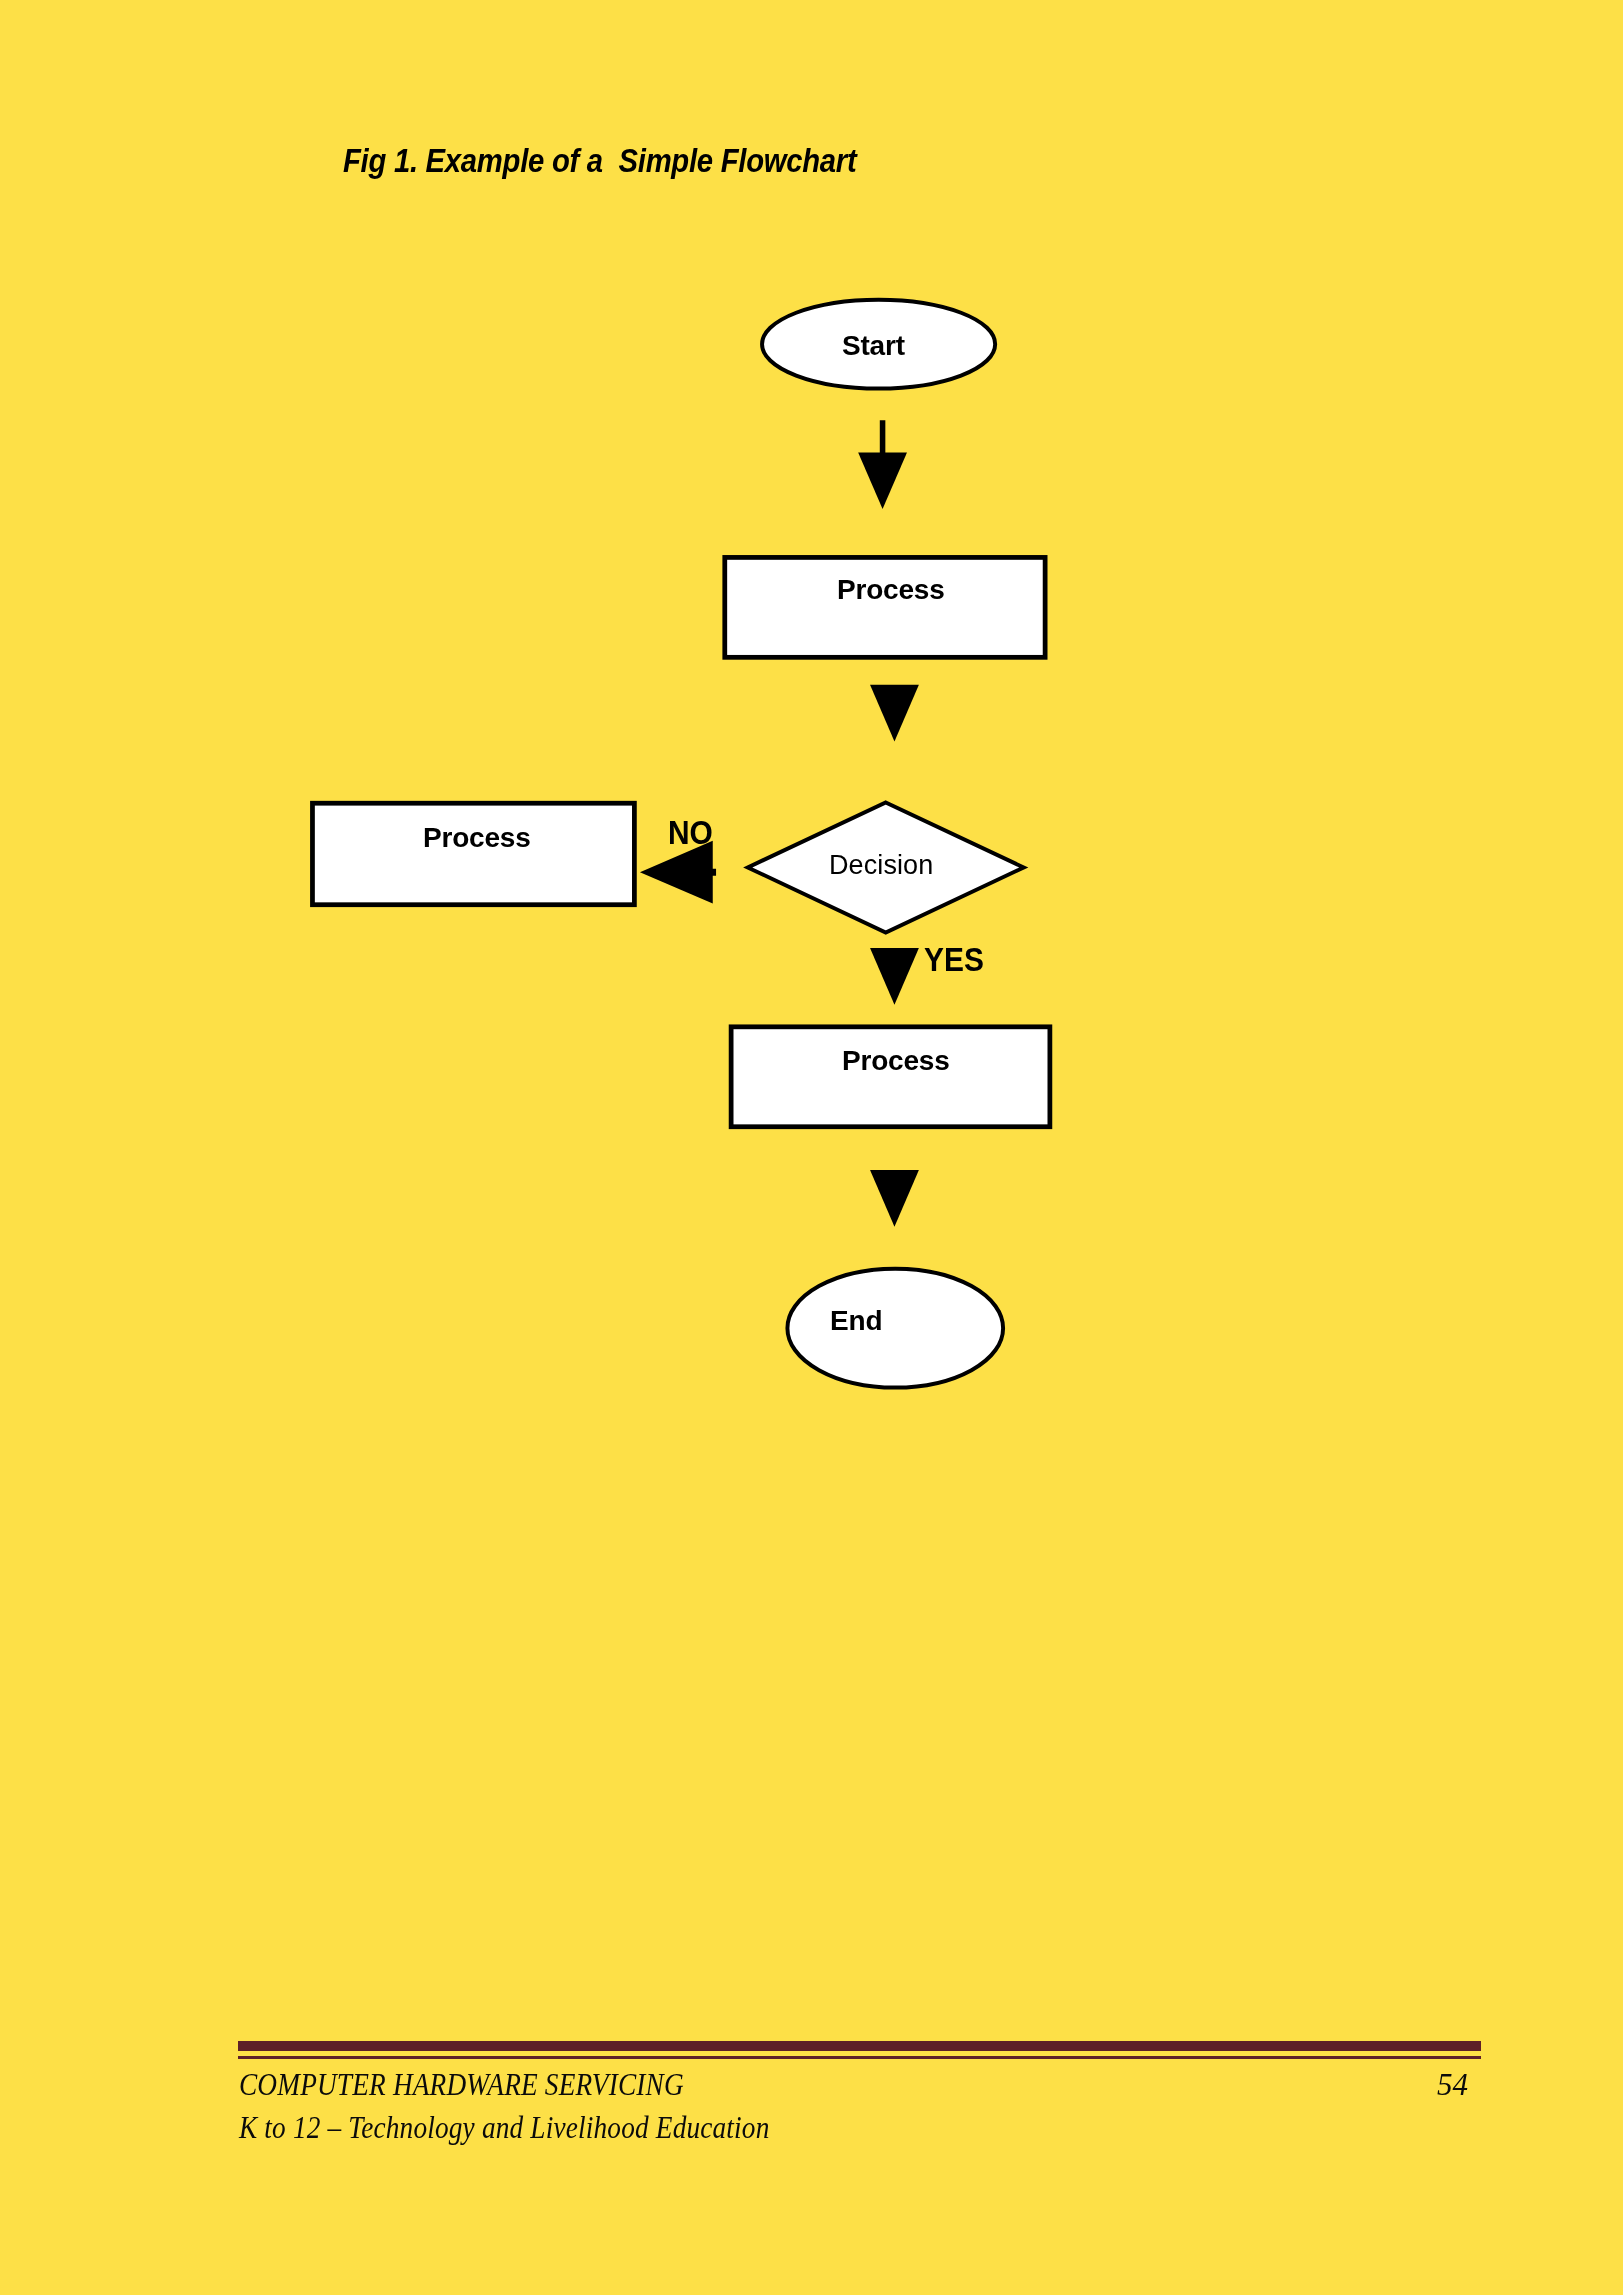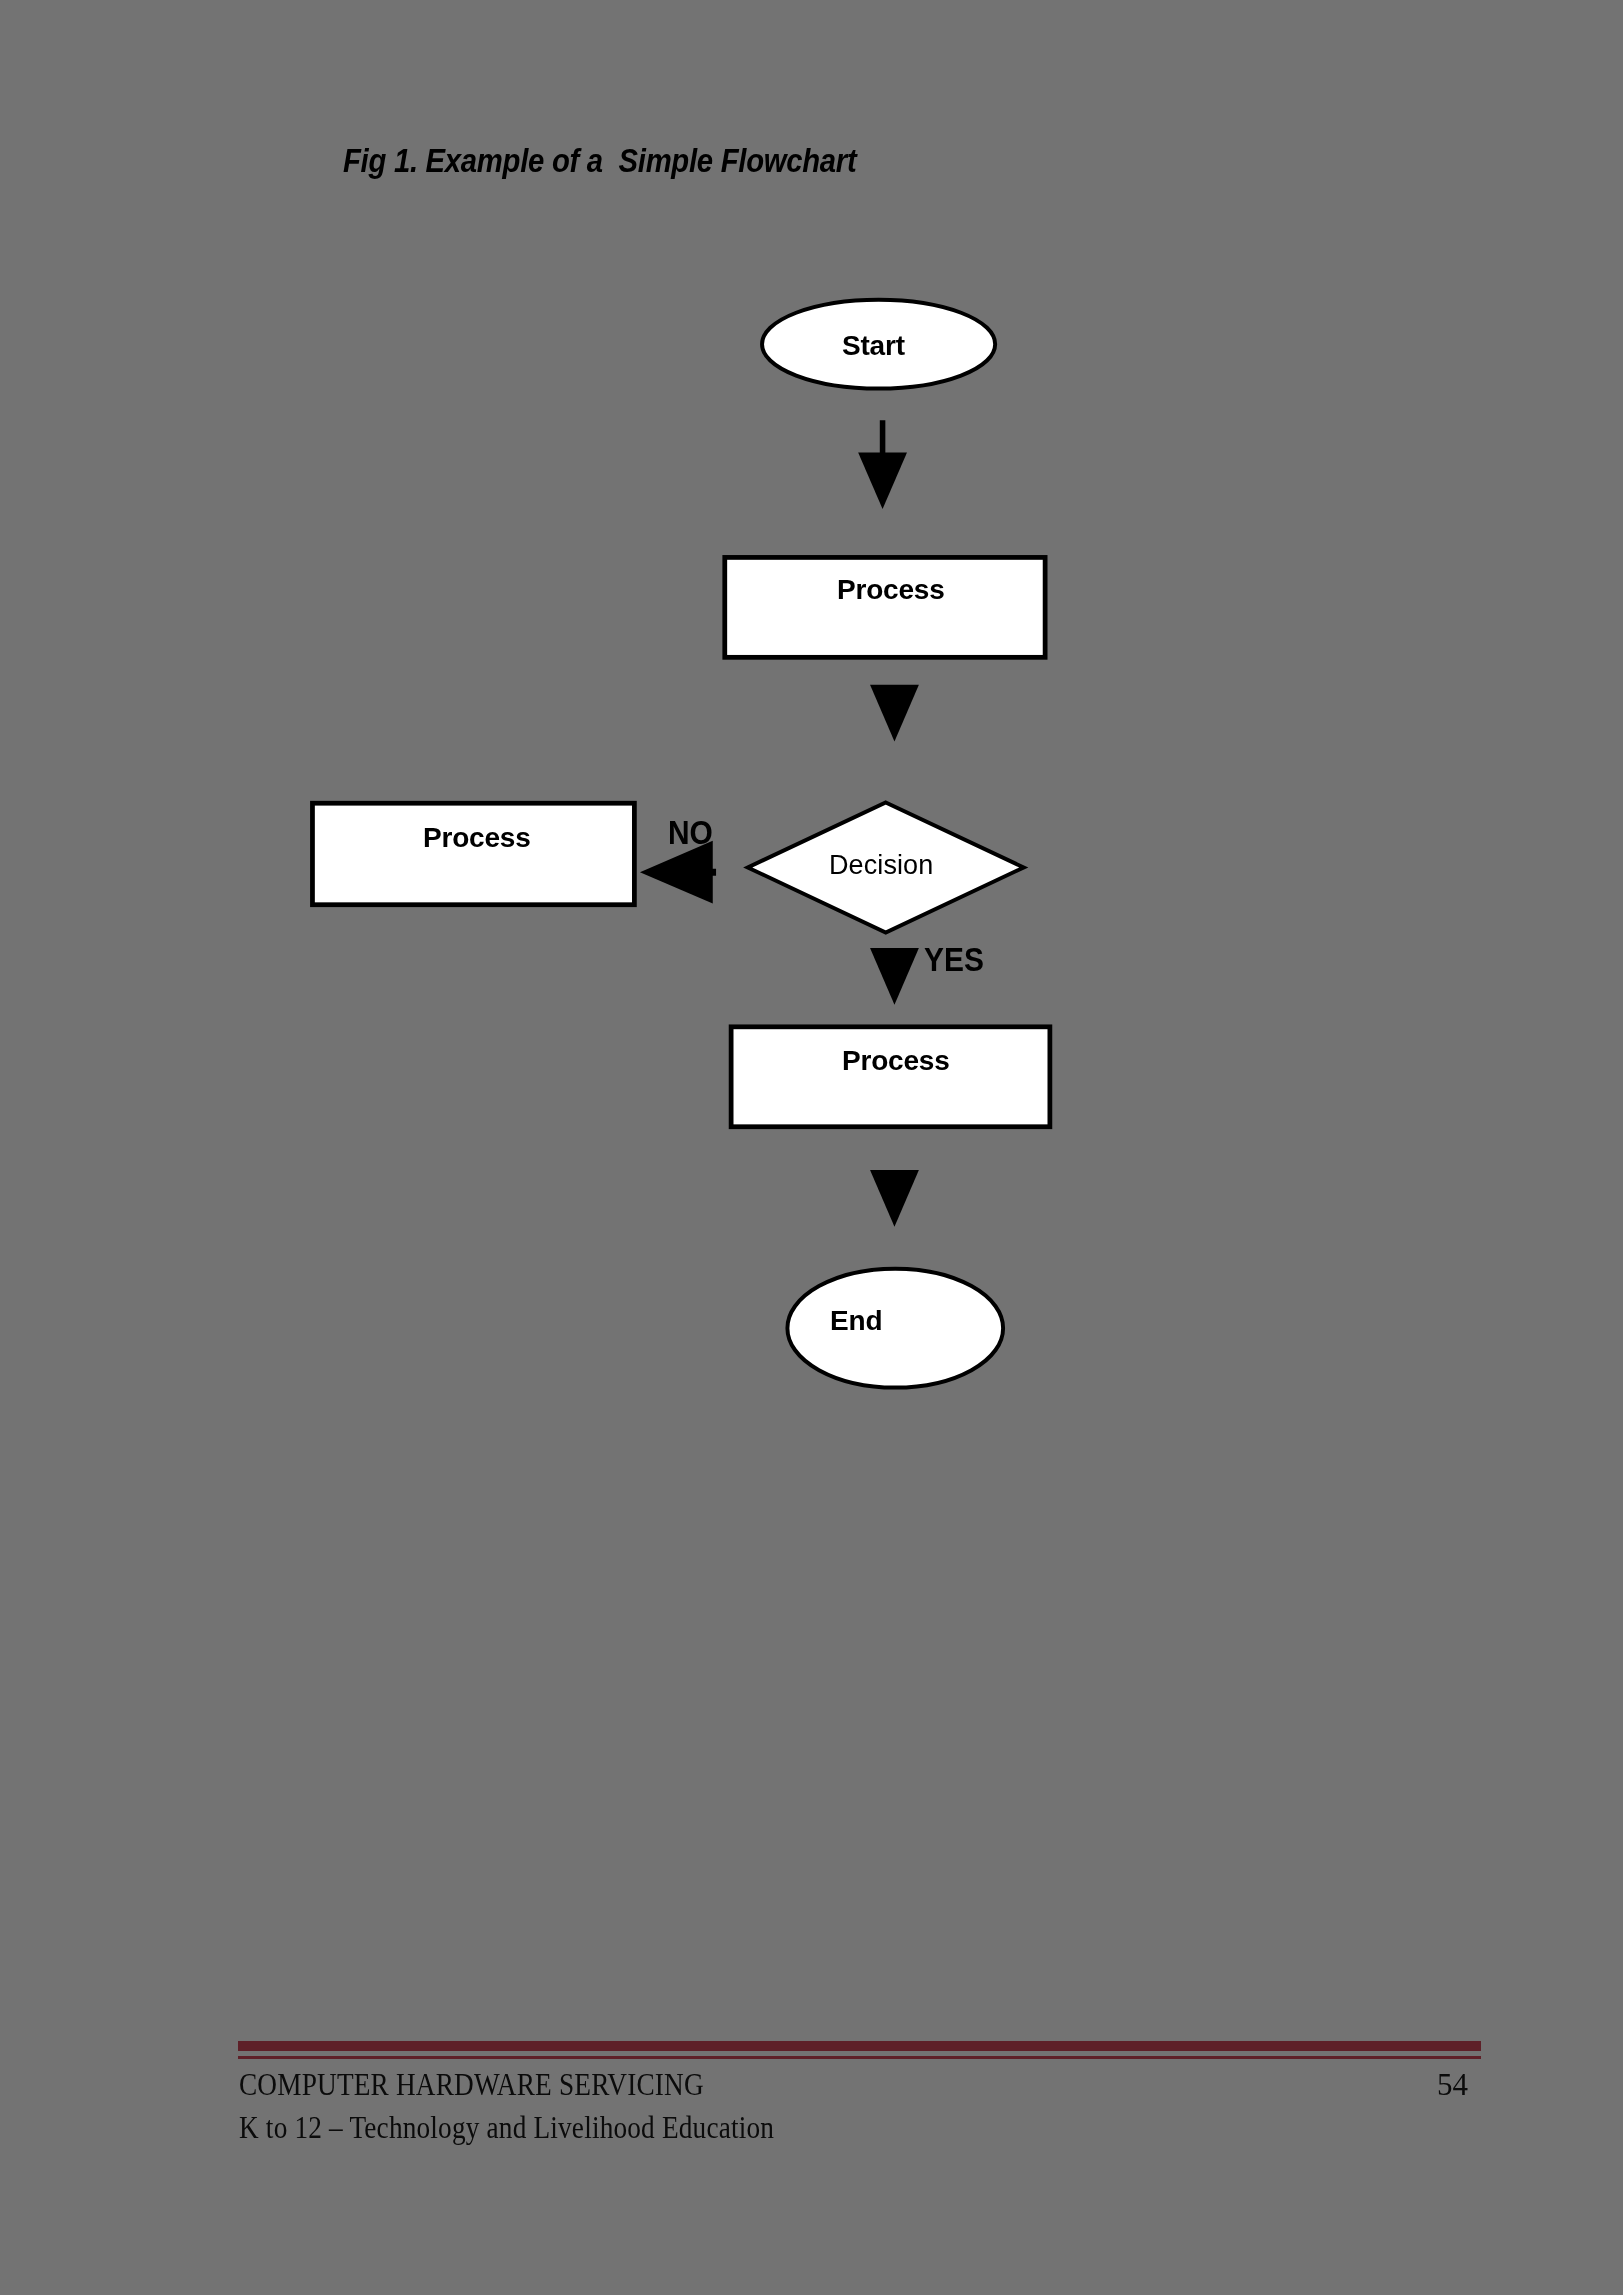--- a/index.html
+++ b/index.html
@@ -5,21 +5,21 @@
 <style>
   html, body {
     margin: 0;
     padding: 0;
     background: #ffffff;
   }
   #page {
     position: relative;
     width: 1624px;
     height: 2295px;
-    background: #737373;
+    background: #fde047;
     overflow: hidden;
     font-family: "Liberation Sans", sans-serif;
     color: #000000;
   }
 
   
   .fig-title {
     position: absolute;
     left: 343px;
     top: 144px;
@@ -81,20 +81,21 @@
   }
 
   
   #footer {
     position: absolute;
     left: 0;
     top: 0;
     width: 1620px;
     height: 2295px;
     pointer-events: none;
+    font-style: italic;
   }
   .rule-thick {
     position: absolute;
     left: 238px;
     top: 2041px;
     width: 1243px;
     height: 10.3px;
     background: #5e2028;
   }
   .rule-thin {

